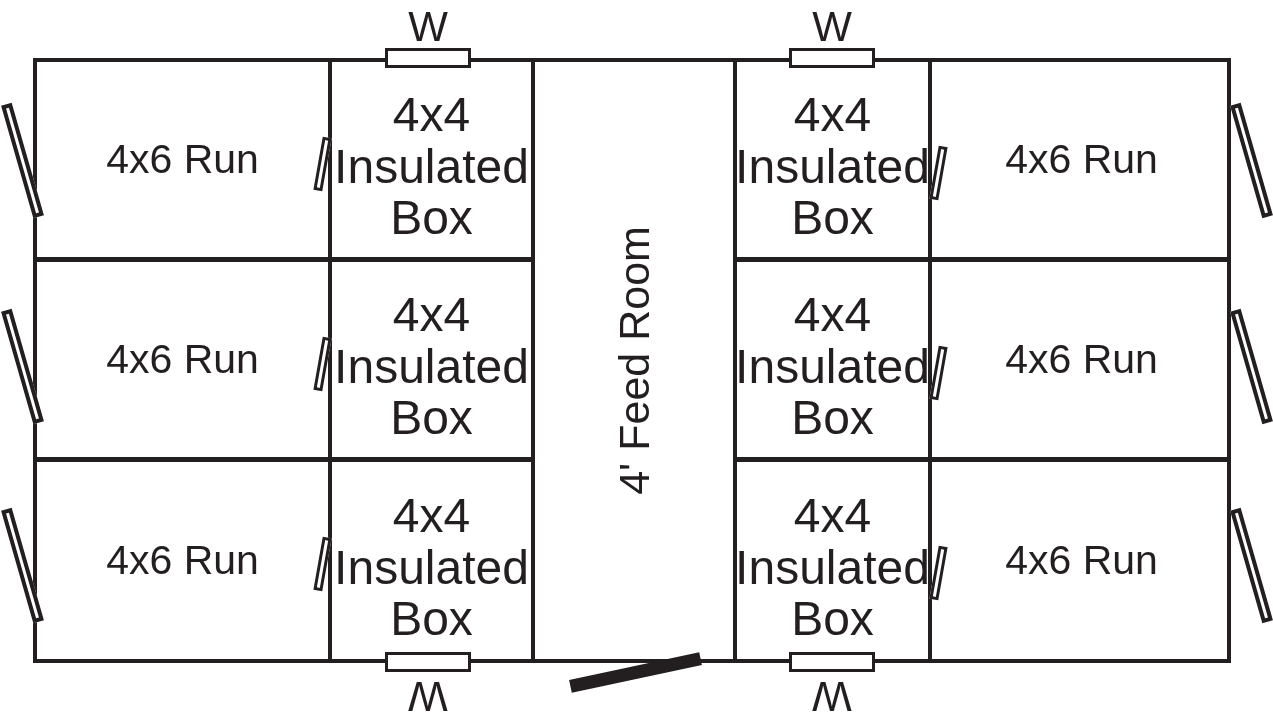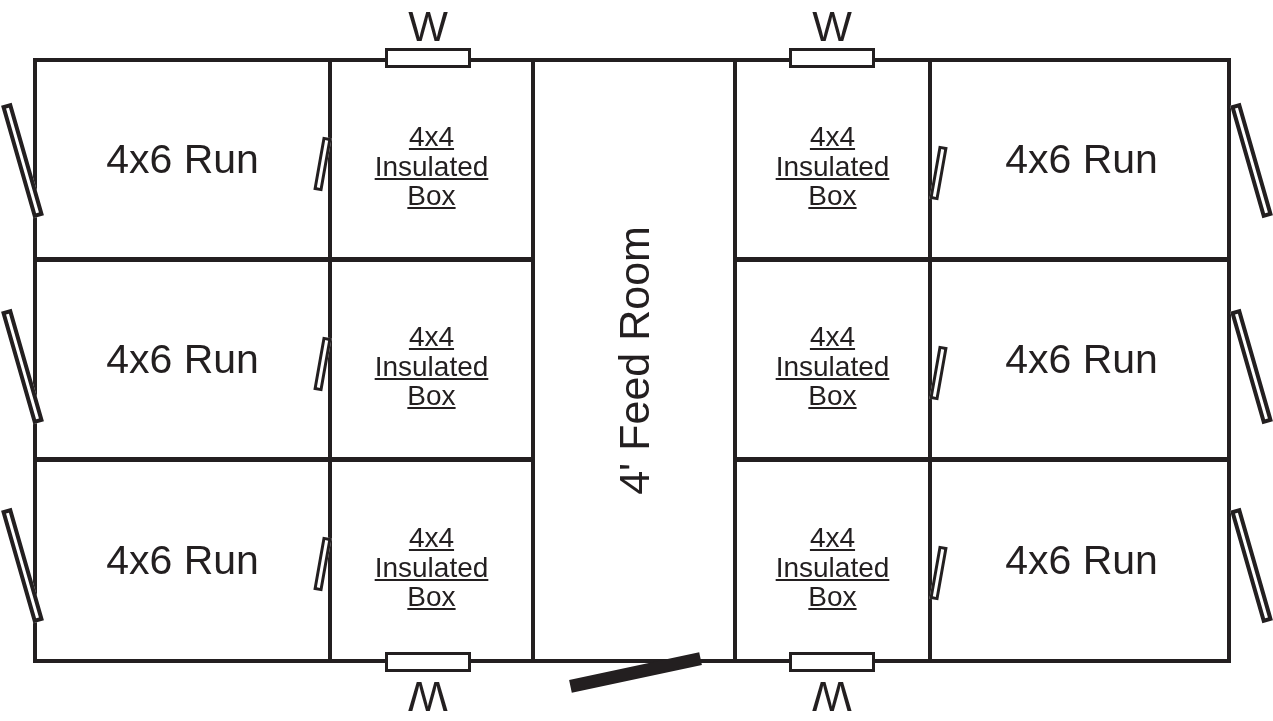--- a/index.html
+++ b/index.html
@@ -10,21 +10,21 @@
   .wall{position:absolute;background:#231f20;z-index:1;}
   .outer-wall{
     position:absolute;left:33px;top:58px;width:1198px;height:605px;
     border:4px solid #231f20;box-sizing:border-box;background:transparent;z-index:1;
   }
   .room{
     position:absolute;display:flex;align-items:center;justify-content:center;
     text-align:center;z-index:3;
   }
   .run-label{font-size:41px;letter-spacing:0px;}
-  .box-label{font-size:28px;line-height:1.07;transform:translateY(7px);text-decoration:underline;}
+  .box-label{font-size:48px;line-height:1.07;transform:translateY(7px);}
   .feed-label{
     font-size:43px;white-space:nowrap;transform:rotate(-90deg);
   }
   .window{
     position:absolute;width:86px;height:20px;border:3px solid #231f20;
     background:#ffffff;box-sizing:border-box;z-index:2;
   }
   .wlabel{
     position:absolute;width:60px;text-align:center;font-size:42px;z-index:3;line-height:1;
   }

